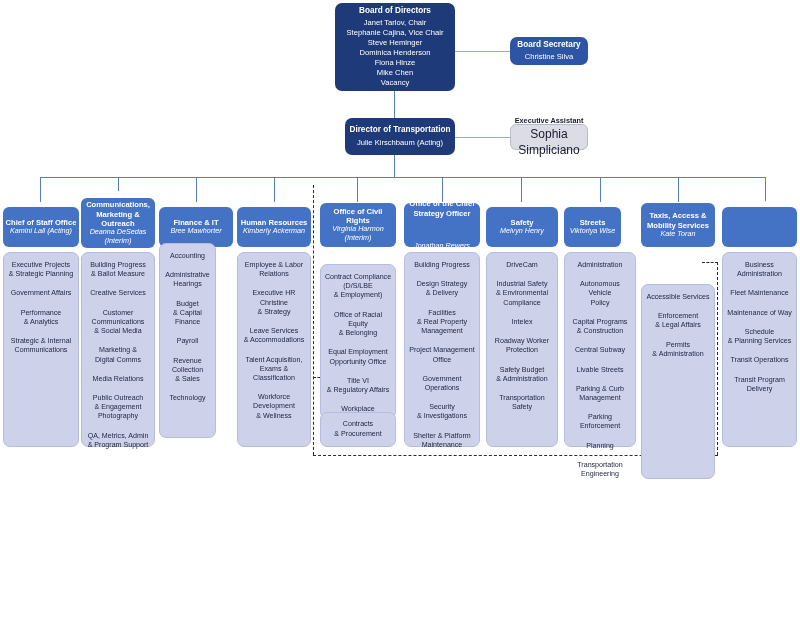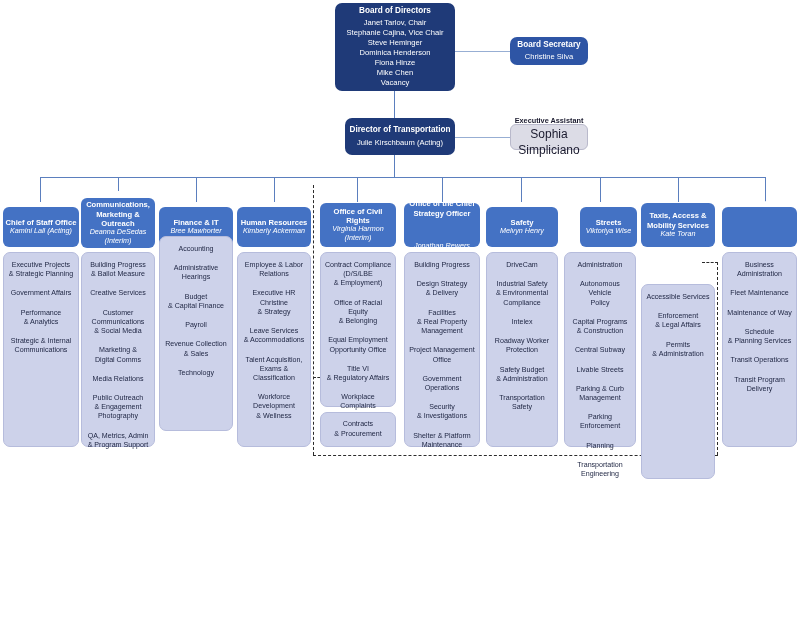--- a/index.html
+++ b/index.html
@@ -198,21 +198,21 @@
           <div>QA, Metrics, Admin</div>
           <div>&amp; Program Support</div>
         </div>
       </div>
       <div class="divhdr" style="left: 159px; top: 207px; width: 74px; height: 40px;">
         <div class="ttl">
           <div>Finance &amp; IT</div>
         </div>
         <div class="sub">Bree Mawhorter</div>
       </div>
-      <div class="panel" style="left: 159px; top: 236px; width: 74px; height: 195px;">
+      <div class="panel" style="left: 159px; top: 243px; width: 57px; height: 195px;">
         <div class="item">
           <div>Accounting</div>
         </div>
         <div class="item">
           <div>Administrative</div>
           <div>Hearings</div>
         </div>
         <div class="item">
           <div>Budget</div>
           <div>&amp; Capital Finance</div>
@@ -258,21 +258,21 @@
           <div>&amp; Wellness</div>
         </div>
       </div>
       <div class="divhdr" style="left: 320px; top: 203px; width: 76px; height: 44px;">
         <div class="ttl">
           <div>Office of Civil Rights</div>
         </div>
         <div class="sub">Virginia Harmon</div>
         <div class="sub">(Interim)</div>
       </div>
-      <div class="panel" style="left: 320px; top: 252px; width: 76px; height: 155px;">
+      <div class="panel" style="left: 320px; top: 264px; width: 76px; height: 155px;">
         <div class="item">
           <div>Contract Compliance</div>
           <div>(D/S/LBE</div>
           <div>&amp; Employment)</div>
         </div>
         <div class="item">
           <div>Office of Racial Equity</div>
           <div>&amp; Belonging</div>
         </div>
         <div class="item">
@@ -355,21 +355,21 @@
           <div>Protection</div>
         </div>
         <div class="item">
           <div>Safety Budget</div>
           <div>&amp; Administration</div>
         </div>
         <div class="item">
           <div>Transportation Safety</div>
         </div>
       </div>
-      <div class="divhdr" style="left: 580px; top: 207px; width: 57px; height: 40px;">
+      <div class="divhdr" style="left: 564px; top: 207px; width: 57px; height: 40px;">
         <div class="ttl">
           <div>Streets</div>
         </div>
         <div class="sub">Viktoriya Wise</div>
       </div>
       <div class="panel" style="left: 564px; top: 252px; width: 72px; height: 195px;">
         <div class="item">
           <div>Administration</div>
         </div>
         <div class="item">

